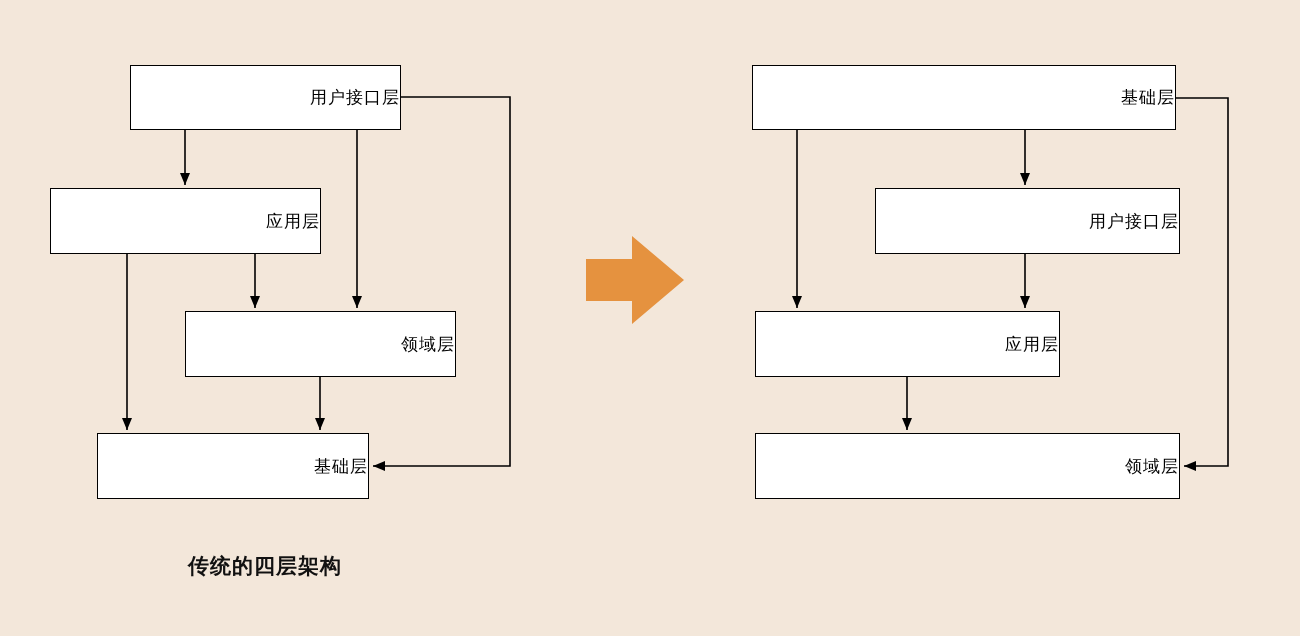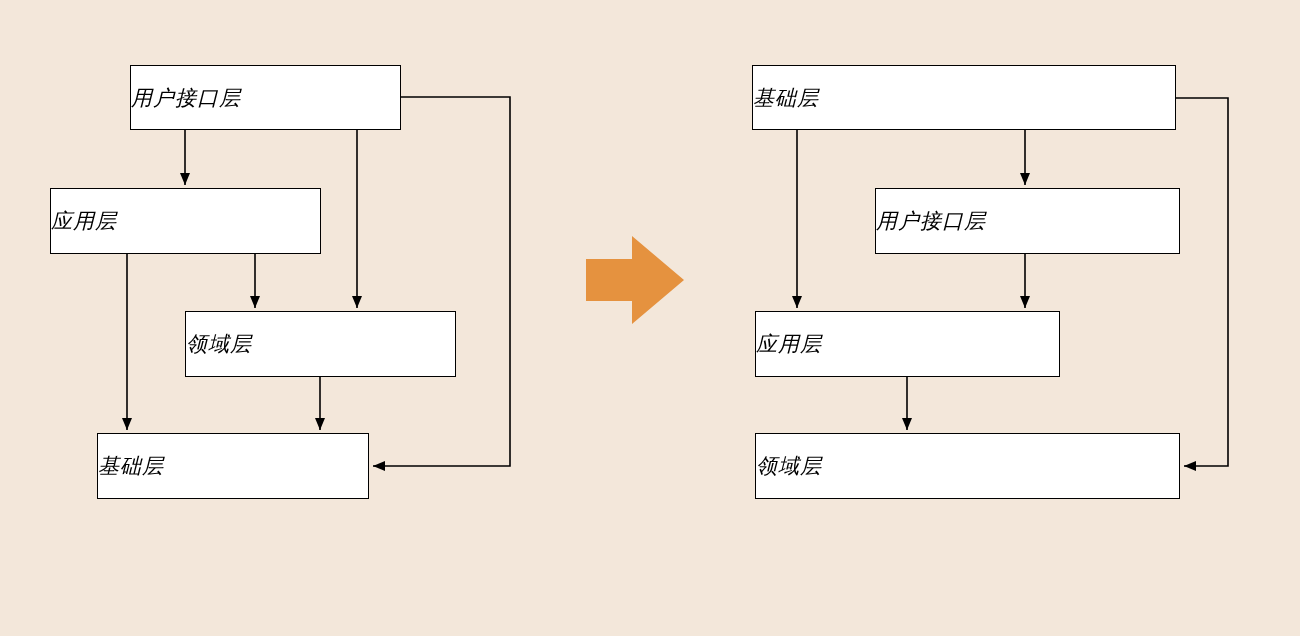--- a/index.html
+++ b/index.html
@@ -22,25 +22,24 @@
     height: 636px;
     pointer-events: none;
   }
   .node-box {
     position: absolute;
     background: #ffffff;
     border: 1px solid #000000;
     box-sizing: border-box;
     display: flex;
     align-items: center;
-    justify-content: flex-start;
-    font-size: 21px;
+    justify-content: flex-end;
+    font-size: 17px;
     color: #000000;
     letter-spacing: 1px;
-    font-style: italic;
   }
   .caption {
     position: absolute;
     text-align: center;
     font-size: 21px;
     font-weight: bold;
     color: #111111;
     letter-spacing: 1px;
   }
 </style>
@@ -81,20 +80,21 @@
   </div>
   <div class="node-box" style="left:50px; top:188px; width:271px; height:66px;">
     <span>应用层</span>
   </div>
   <div class="node-box" style="left:185px; top:311px; width:271px; height:66px;">
     <span>领域层</span>
   </div>
   <div class="node-box" style="left:97px; top:433px; width:272px; height:66px;">
     <span>基础层</span>
   </div>
+  <div class="caption" style="left:50px; top:552px; width:430px;">传统的四层架构</div>
 
   <div class="node-box" style="left:752px; top:65px; width:424px; height:65px;">
     <span>基础层</span>
   </div>
   <div class="node-box" style="left:875px; top:188px; width:305px; height:66px;">
     <span>用户接口层</span>
   </div>
   <div class="node-box" style="left:755px; top:311px; width:305px; height:66px;">
     <span>应用层</span>
   </div>

